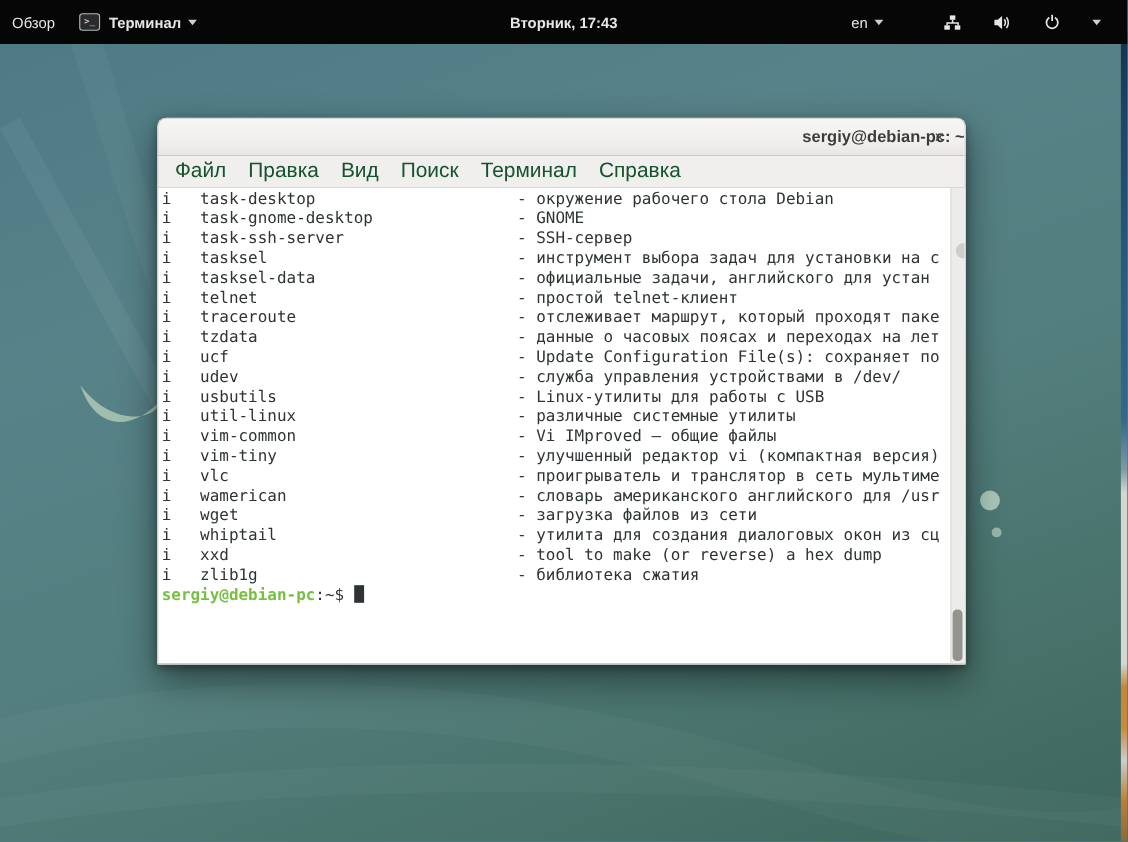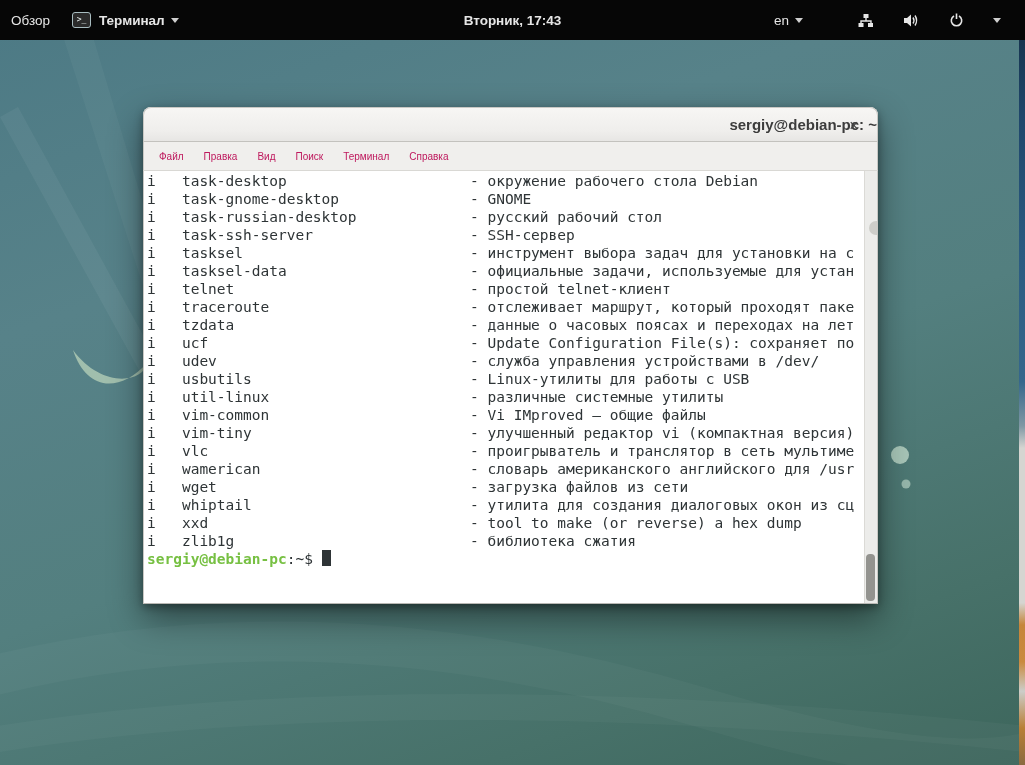--- a/index.html
+++ b/index.html
@@ -63,21 +63,21 @@
   .title-text { font-size:15px; font-weight:bold; color:#3c3c3c; }
   .close-btn {
     position:absolute; right:12px; top:0; height:35px; width:22px;
     display:flex; align-items:center; justify-content:center;
     font-size:16px; color:#444; cursor:default;
   }
   .menubar {
     height:29px; background:#f0efed; border-left:1px solid #c9c8c4; border-right:1px solid #c9c8c4;
     border-bottom:1px solid #d9d8d4; display:flex; align-items:center; padding-left:5px;
   }
-  .menu-item { font-size:10px; color:#be185d; padding:4px 10px; cursor:default; }
+  .menu-item { font-size:19px; color:#14532d; padding:4px 10px; cursor:default; }
 
   .term {
     position:relative; height:433px; background:#ffffff; overflow:hidden;
     border-left:1px solid #c9c8c4; border-right:1px solid #c9c8c4; border-bottom:1px solid #b9b8b4;
     font-family:"DejaVu Sans Mono", monospace; font-size:14.5px; line-height:18px;
     color:#2e3436; padding:1px 16px 0 3px;
   }
   .tline { white-space:pre; height:18px; }
   .prompt-line { white-space:pre; height:18px; display:flex; align-items:flex-start; }
   .prompt-user { font-weight:bold; }
@@ -168,24 +168,23 @@
       <span class="menu-item">Вид</span>
       <span class="menu-item">Поиск</span>
       <span class="menu-item">Терминал</span>
       <span class="menu-item">Справка</span>
     </div>
 
   <div class="term">
     <div id="lines">
         <div class="tline">i   task-desktop                     - окружение рабочего стола Debian</div>
         <div class="tline">i   task-gnome-desktop               - GNOME</div>
-        <div class="tline">i   task-russian-desktop             - русский рабочий стол</div>
         <div class="tline">i   task-ssh-server                  - SSH-сервер</div>
         <div class="tline">i   tasksel                          - инструмент выбора задач для установки на с</div>
-        <div class="tline">i   tasksel-data                     - официальные задачи, используемые для устан</div>
+        <div class="tline">i   tasksel-data                     - официальные задачи, английского для устан</div>
         <div class="tline">i   telnet                           - простой telnet-клиент</div>
         <div class="tline">i   traceroute                       - отслеживает маршрут, который проходят паке</div>
         <div class="tline">i   tzdata                           - данные о часовых поясах и переходах на лет</div>
         <div class="tline">i   ucf                              - Update Configuration File(s): сохраняет по</div>
         <div class="tline">i   udev                             - служба управления устройствами в /dev/</div>
         <div class="tline">i   usbutils                         - Linux-утилиты для работы с USB</div>
         <div class="tline">i   util-linux                       - различные системные утилиты</div>
         <div class="tline">i   vim-common                       - Vi IMproved — общие файлы</div>
         <div class="tline">i   vim-tiny                         - улучшенный редактор vi (компактная версия)</div>
         <div class="tline">i   vlc                              - проигрыватель и транслятор в сеть мультиме</div>

